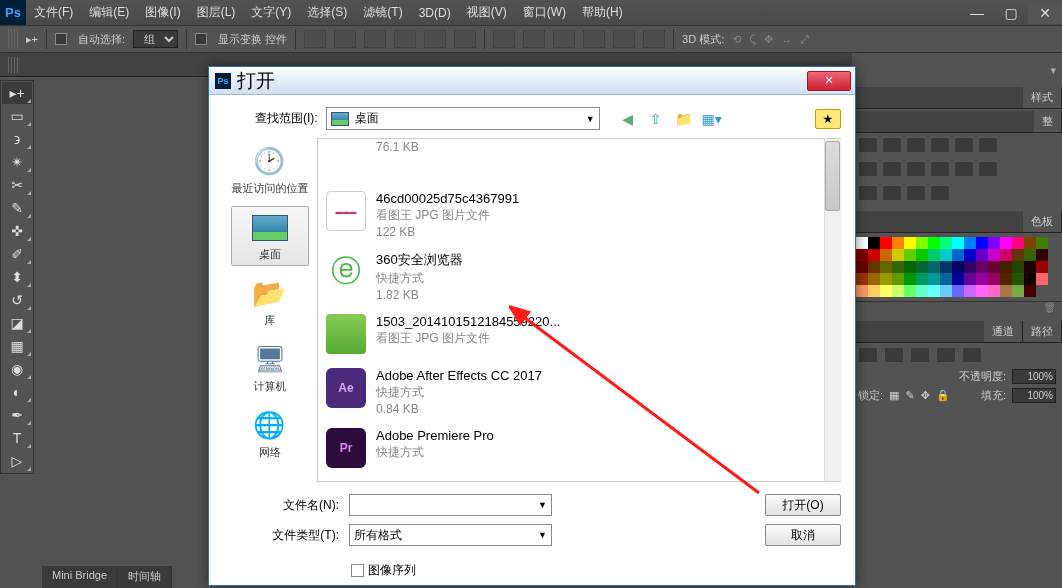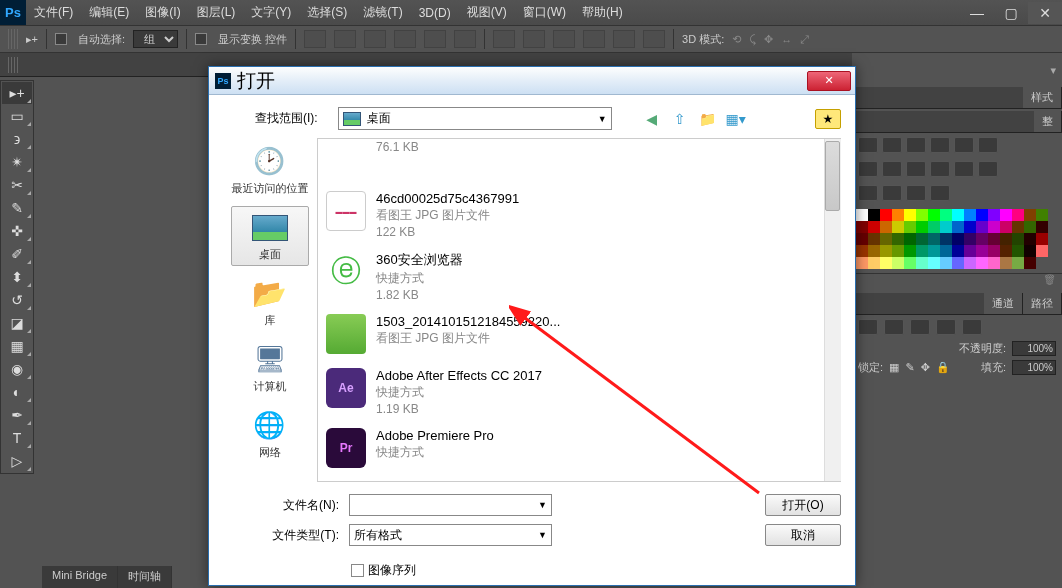--- a/index.html
+++ b/index.html
@@ -45,21 +45,21 @@
 
 
 .dialog { position: absolute; left: 208px; top: 66px; width: 648px; height: 520px; background: #fff; border: 1px solid #2a6fb0; box-shadow: 0 0 12px rgba(0,0,0,0.5); }
 .dialog-titlebar { height: 28px; background: linear-gradient(#fdfefe,#e4eef8,#cde0f3); border-bottom: 1px solid #a0b8d0; display: flex; align-items: center; padding-left: 6px; }
 .dialog-titlebar .ps-ico { width: 16px; height: 16px; background: #001e36; color: #31a8ff; font-size: 9px; font-weight: bold; display: flex; align-items: center; justify-content: center; margin-right: 6px; }
 .dialog-title { font-size: 19px; color: #000; }
 .dialog-close { margin-left: auto; width: 44px; height: 20px; background: linear-gradient(#e67,#c23); border: 1px solid #a12; border-radius: 2px; margin-right: 4px; color: #fff; display: flex; align-items: center; justify-content: center; font-size: 11px; }
 
 .dialog-body { padding: 12px 14px 6px 14px; display: flex; flex-direction: column; height: calc(100% - 28px); }
 
-.lookup-row { display: flex; align-items: center; gap: 20px; margin-bottom: 8px; margin-left: 32px; }
+.lookup-row { display: flex; align-items: center; gap: 8px; margin-bottom: 8px; margin-left: 32px; }
 .lookup-row label { font-size: 12px; }
 .lookup-select { flex: 0 0 274px; display: flex; align-items: center; border: 1px solid #888; background: #fff; padding: 2px 4px; font-size: 12px; }
 .lookup-select .desk-ico { width: 18px; height: 14px; background: linear-gradient(#6ac,#38a 60%,#6c6 60%); border: 1px solid #357; margin-right: 6px; }
 .lookup-select .dd { margin-left: auto; font-size: 9px; }
 .toolbar-icons { display: flex; gap: 8px; margin-left: 10px; align-items: center; }
 .toolbar-icons span { width: 20px; height: 18px; display: flex; align-items: center; justify-content: center; font-size: 14px; }
 .star-btn { width: 26px; height: 20px; border: 1px solid #c5a000; background: #ffe87a; display: flex; align-items: center; justify-content: center; font-size: 12px; border-radius: 2px; }
 
 .browser-area { display: flex; flex: 1; gap: 0; overflow: hidden; }
 .places { width: 94px; display: flex; flex-direction: column; gap: 6px; align-items: center; padding-top: 2px; }
@@ -193,20 +193,23 @@
       <div class="icon"></div>
       <div class="icon"></div>
       <div class="icon"></div>
   </div>
   <div class="panel-row">
     <div class="icon"></div>
       <div class="icon"></div>
       <div class="icon"></div>
       <div class="icon"></div>
   </div>
+  <div class="panel-tabs" style="margin-top:6px">
+      <span>色板</span>
+    </div>
   <div class="swatches">
     <div class="swatch-grid" id="swatch-grid">
         <div style="background: rgb(255, 255, 255);"></div>
         <div style="background: rgb(0, 0, 0);"></div>
         <div style="background: rgb(255, 0, 0);"></div>
         <div style="background: rgb(255, 128, 0);"></div>
         <div style="background: rgb(255, 255, 0);"></div>
         <div style="background: rgb(128, 255, 0);"></div>
         <div style="background: rgb(0, 255, 0);"></div>
         <div style="background: rgb(0, 255, 128);"></div>
@@ -407,21 +410,21 @@
           <div class="meta">
             <div class="name">1503_2014101512184559220...</div>
             <div class="desc">看图王 JPG 图片文件</div>
           </div>
         </div>
         <div class="file-item">
           <div class="thumb" style="background:#4b2a7a;color:#d8a0ff;font-weight:bold;border-radius:6px">Ae</div>
           <div class="meta">
             <div class="name">Adobe After Effects CC 2017</div>
             <div class="desc">快捷方式</div>
-            <div class="size">1.19 KB</div>
+            <div class="size">0.84 KB</div>
           </div>
         </div>
         <div class="file-item">
           <div class="thumb" style="background:#2a0a3a;color:#e878ff;font-weight:bold;border-radius:6px">Pr</div>
           <div class="meta">
             <div class="name">Adobe Premiere Pro</div>
             <div class="desc">快捷方式</div>
           </div>
         </div>
         <div class="scroll-track">

